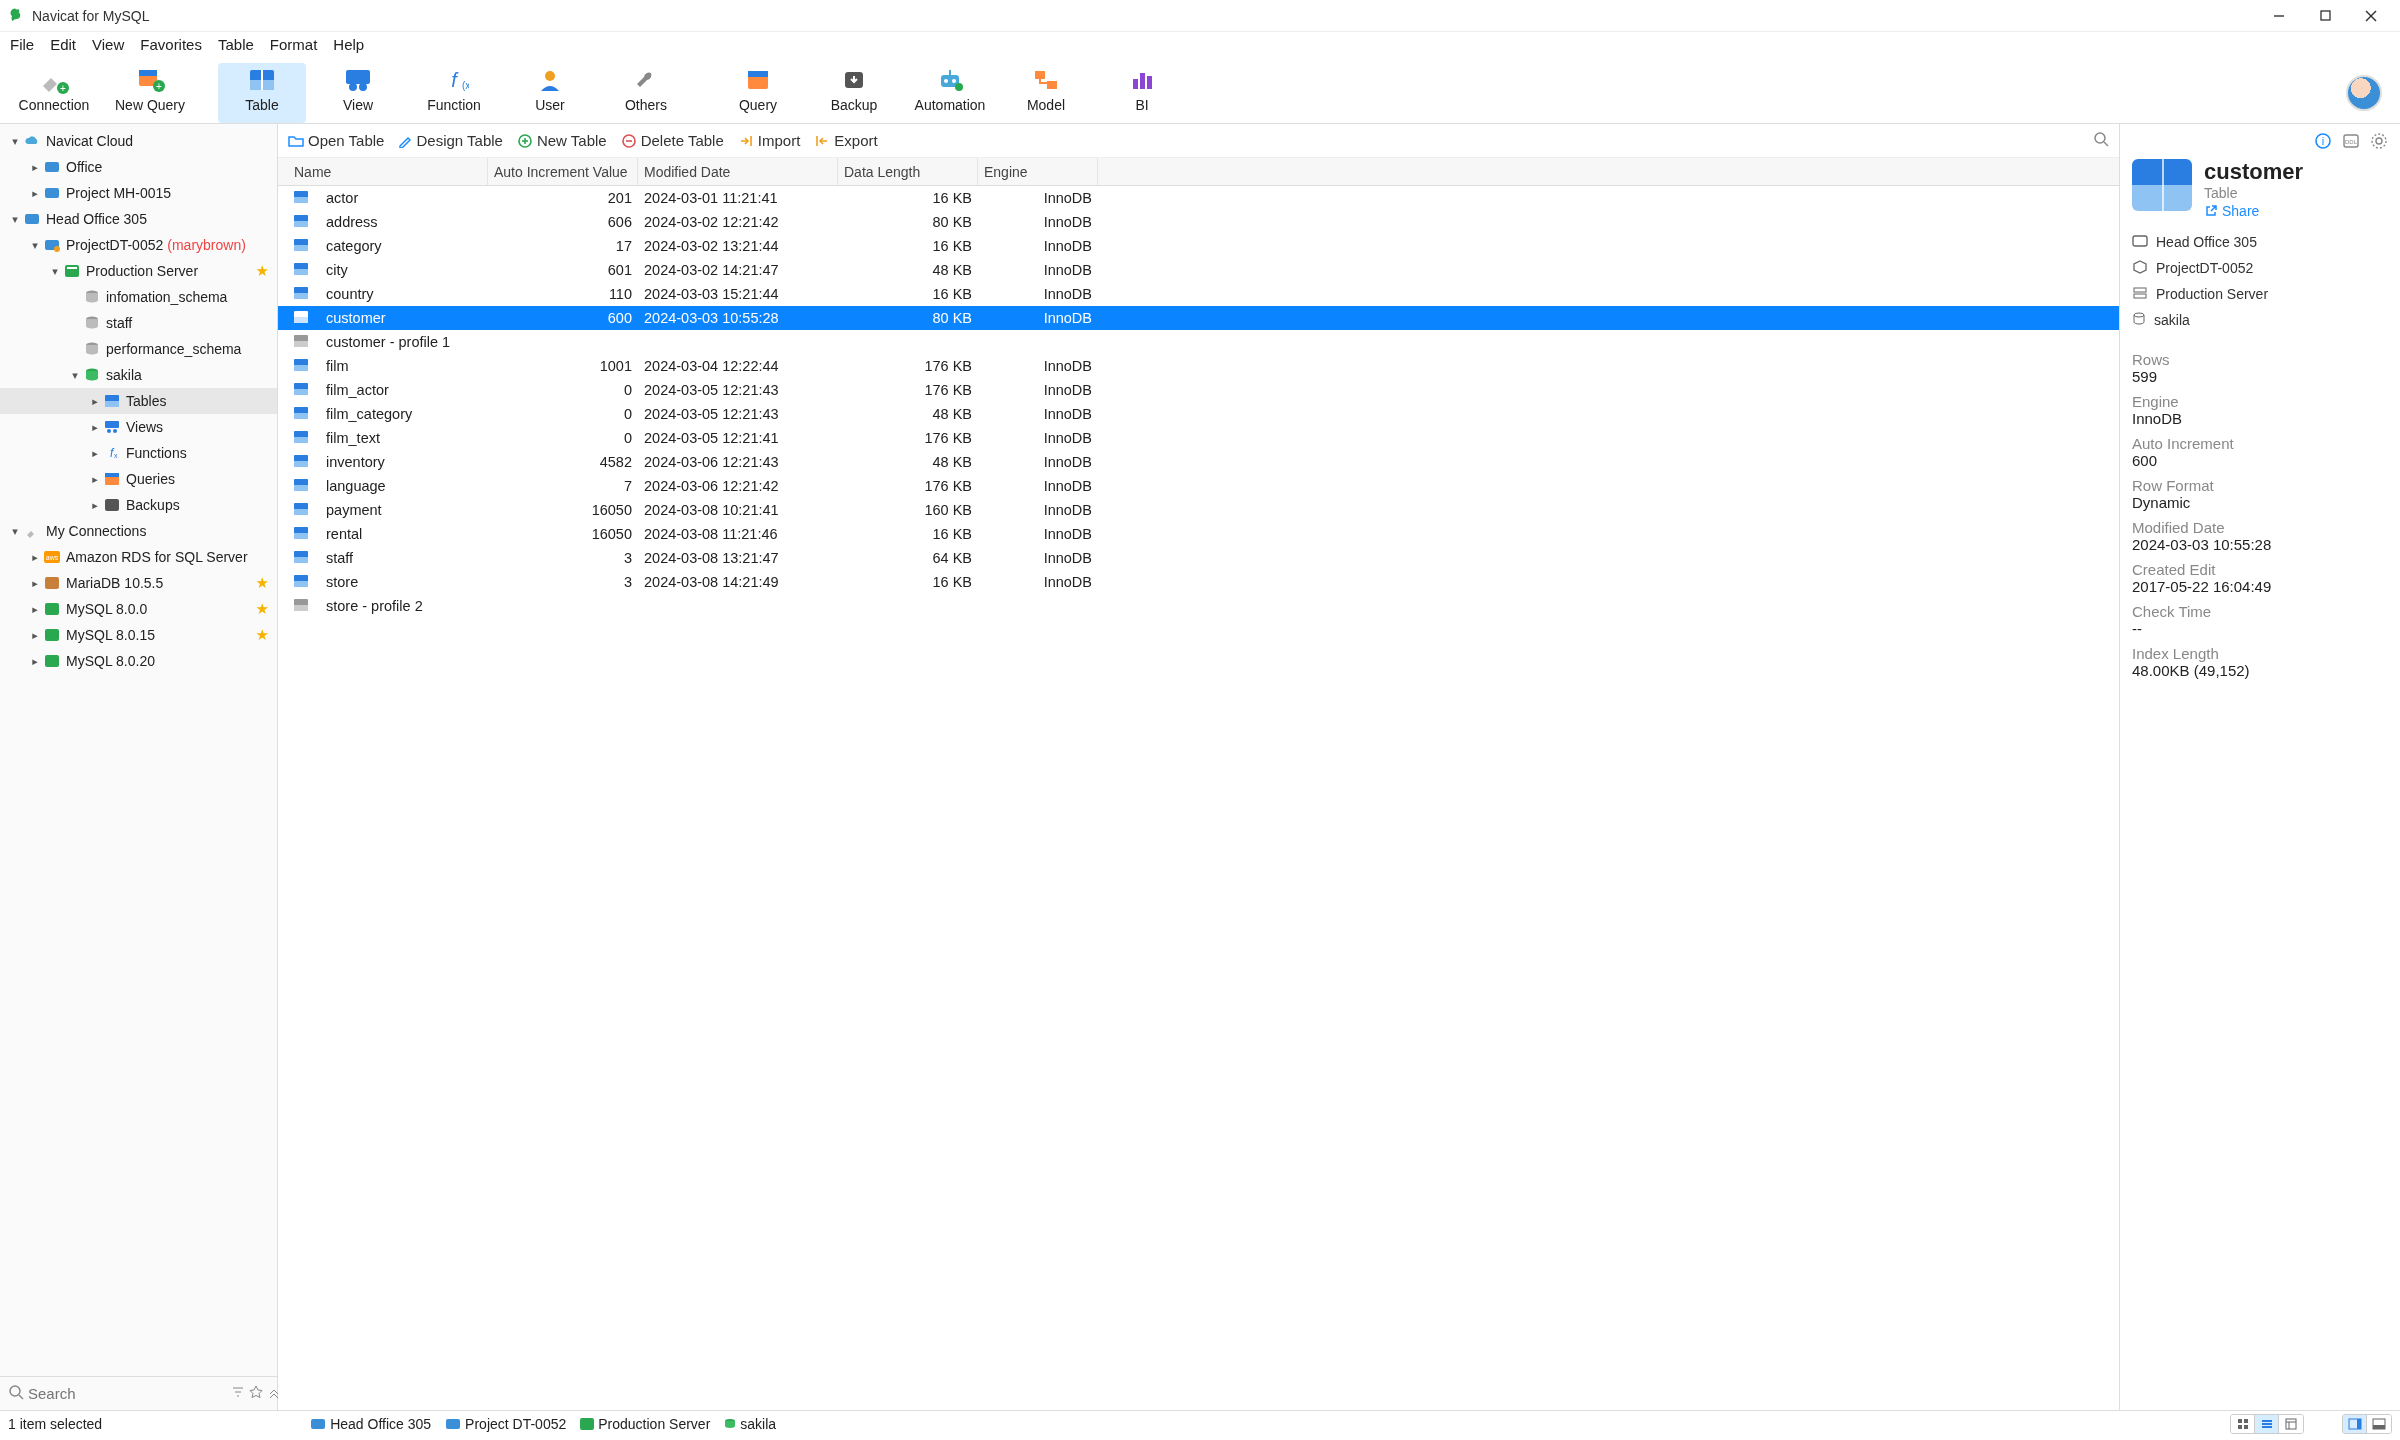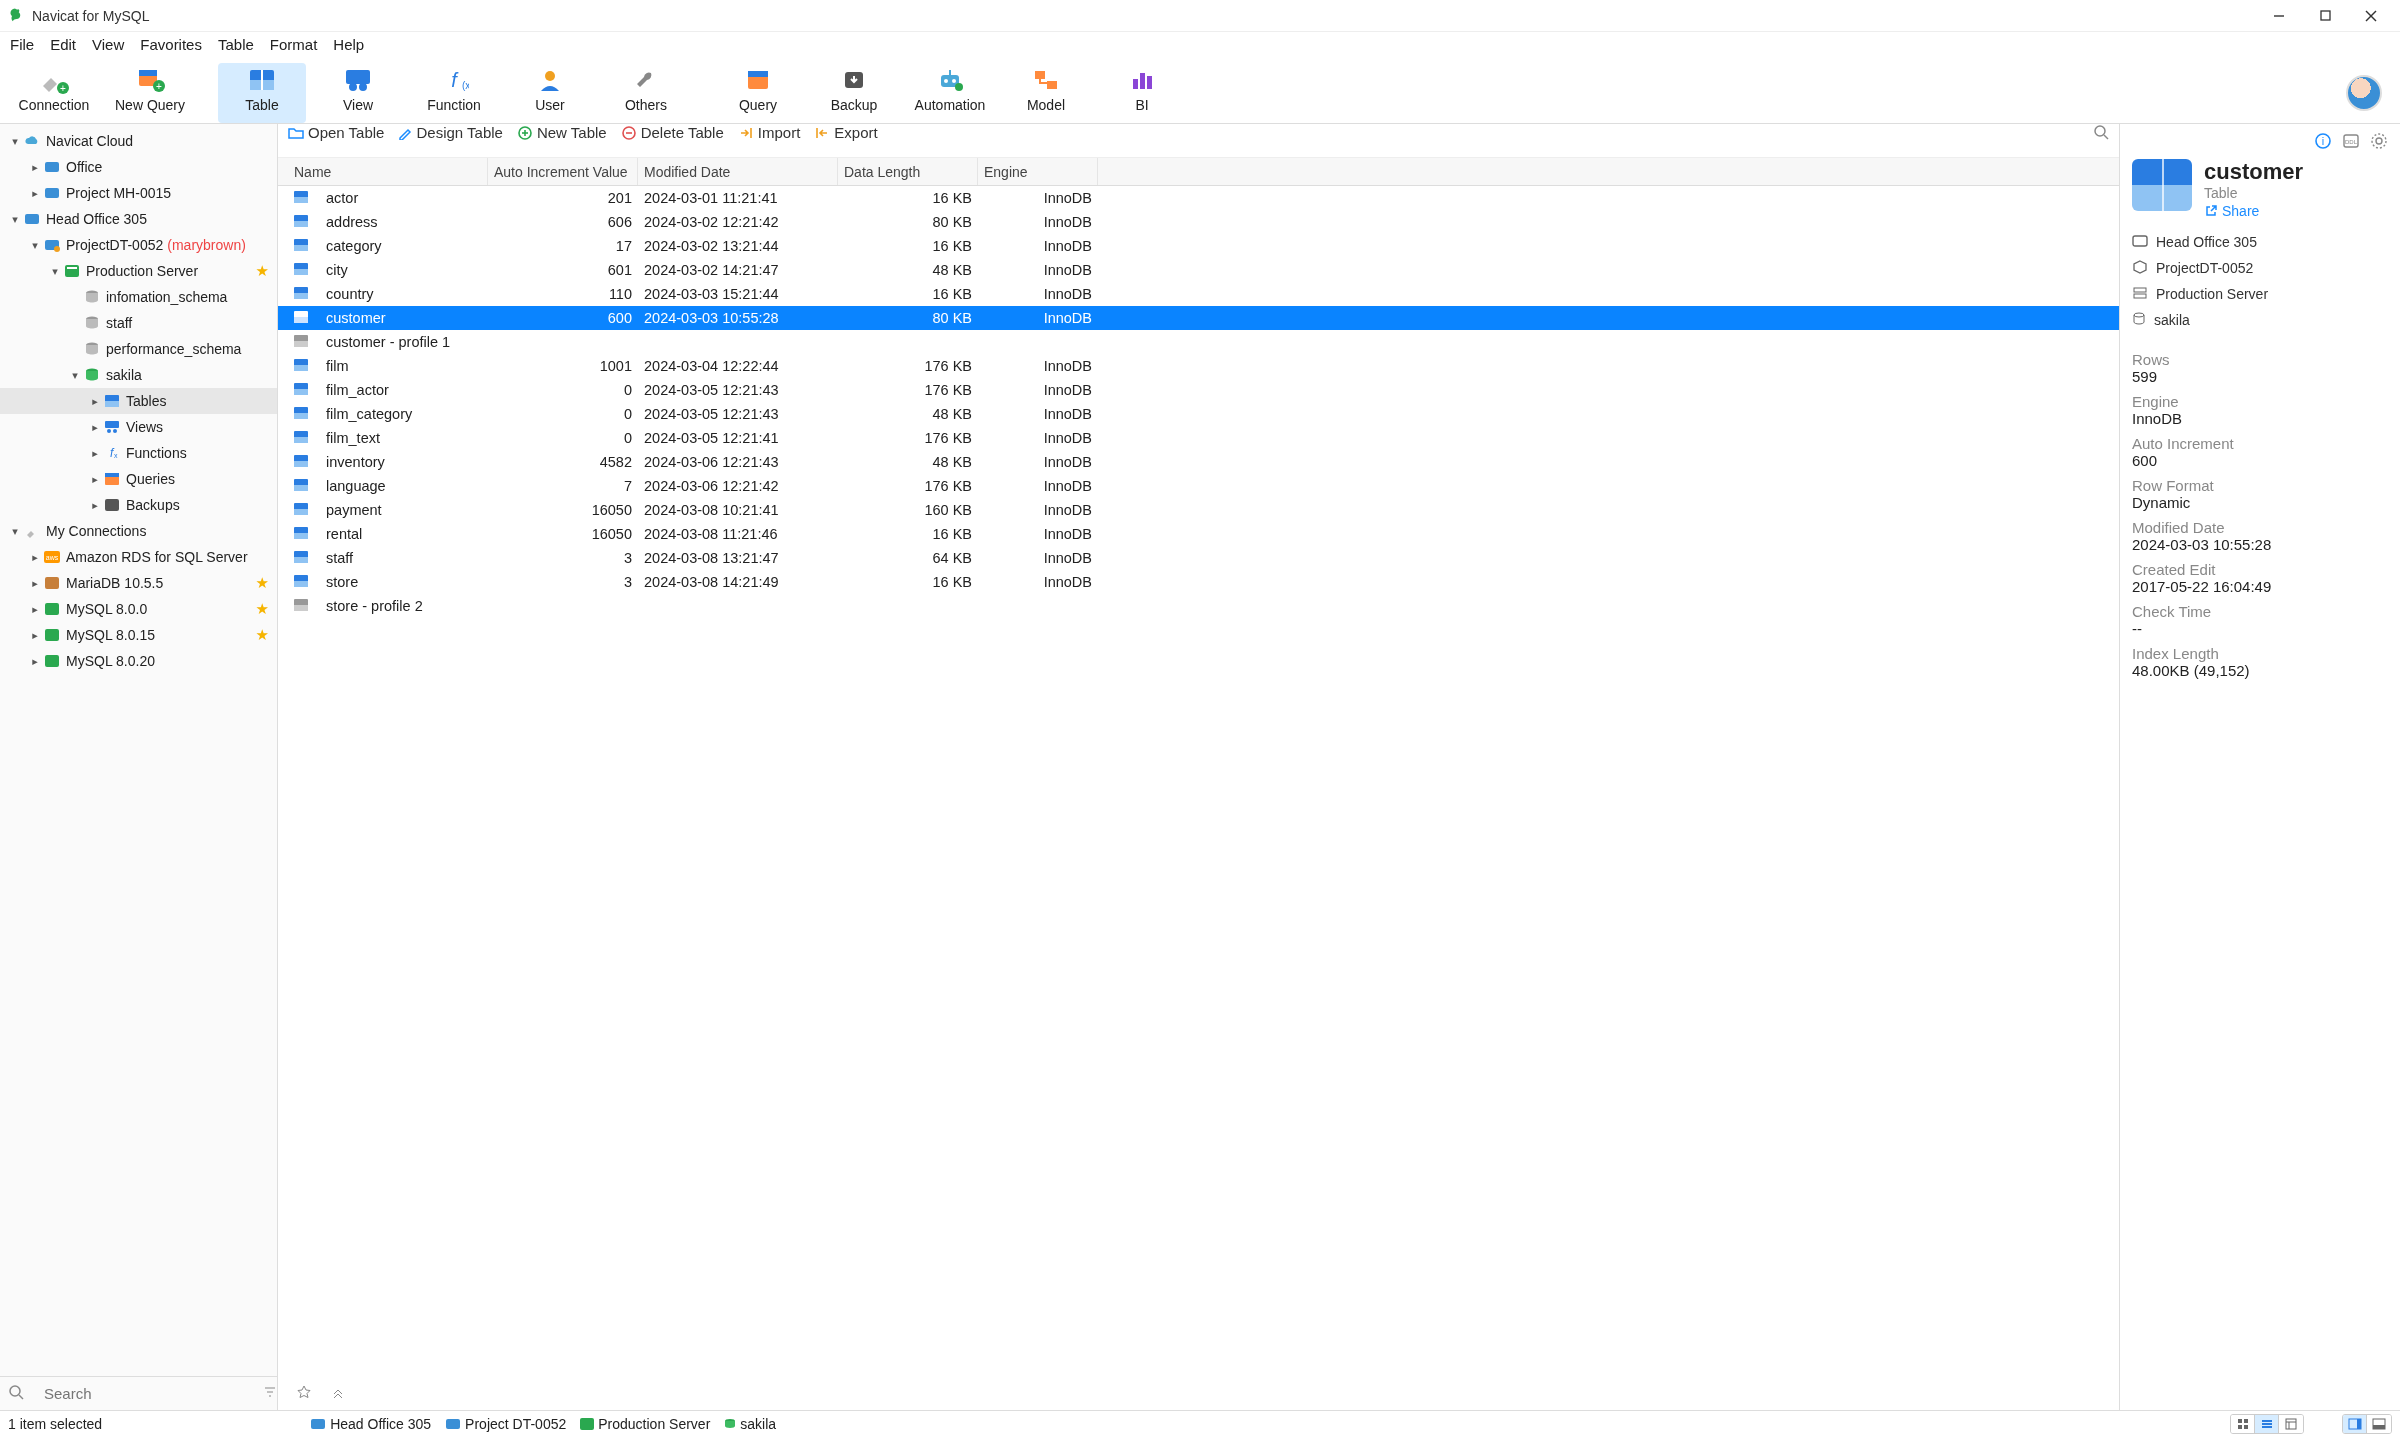--- a/index.html
+++ b/index.html
@@ -25,30 +25,30 @@
 .main { display: flex; height: calc(100vh - 32px - 30px - 66px - 26px); min-height: 640px; }
 
 .sidebar { width: 278px; border-right: 1px solid #ddd; display: flex; flex-direction: column; background: #fafafa; }
 .tree { flex: 1; overflow: auto; padding-top: 4px; }
 .node { display: flex; align-items: center; height: 26px; padding-left: 8px; cursor: pointer; white-space: nowrap; }
 .node .tog { width: 14px; display: inline-flex; justify-content: center; color: #555; font-size: 11px; }
 .node .ic { width: 20px; display: inline-flex; justify-content: center; }
 .node .tx { margin-left: 4px; }
 .node .suffix { color: #ef4444; margin-left: 4px; }
 .node.selected { background: #e7e7e7; }
-.search-row { display: flex; align-items: center; height: 34px; border-top: 1px solid #ddd; padding: 0 8px; gap: 20px; }
+.search-row { display: flex; align-items: center; height: 34px; border-top: 1px solid #ddd; padding: 0 8px; gap: 4px; }
 .search-row input { border: none; outline: none; background: transparent; flex: 1; font-size: 15px; color: #666; }
 .search-row .sico { color: #888; }
 
 .center { flex: 1; display: flex; flex-direction: column; border-right: 1px solid #ddd; min-width: 0; }
 .tabs { display: flex; height: 30px; border-bottom: 1px solid #ddd; }
 .tab { display: flex; align-items: center; padding: 0 18px; border-right: 1px solid #ddd; font-size: 14px; cursor: pointer; gap: 6px; max-width: 230px; overflow: hidden; }
 .tab.active { background: #fff; border-bottom: 2px solid #fff; }
 .tab:not(.active) { background: #f3f3f3; }
-.subtoolbar { display: flex; align-items: flex-start; height: 34px; padding: 0 10px; gap: 14px; border-bottom: 1px solid #eee; }
+.subtoolbar { display: flex; align-items: center; height: 34px; padding: 0 10px; gap: 14px; border-bottom: 1px solid #eee; }
 .sub-btn { display: flex; align-items: center; gap: 4px; color: #333; cursor: pointer; font-size: 15px; }
 .sub-btn .si { display: inline-flex; }
 .subtoolbar .spacer { flex: 1; }
 .tbl { flex: 1; overflow: auto; }
 .thead, .trow { display: grid; grid-template-columns: 200px 150px 200px 140px 120px; align-items: center; height: 24px; padding-left: 10px; }
 .thead { background: #f7f7f7; border-bottom: 1px solid #ddd; color: #444; font-size: 14px; height: 28px; }
 .thead .th { padding: 0 6px; border-right: 1px solid #e5e5e5; height: 100%; display: flex; align-items: center; }
 .thead .th.r { justify-content: flex-start; }
 .trow { font-size: 14.5px; }
 .trow .td { padding: 0 6px; overflow: hidden; text-overflow: ellipsis; white-space: nowrap; }

